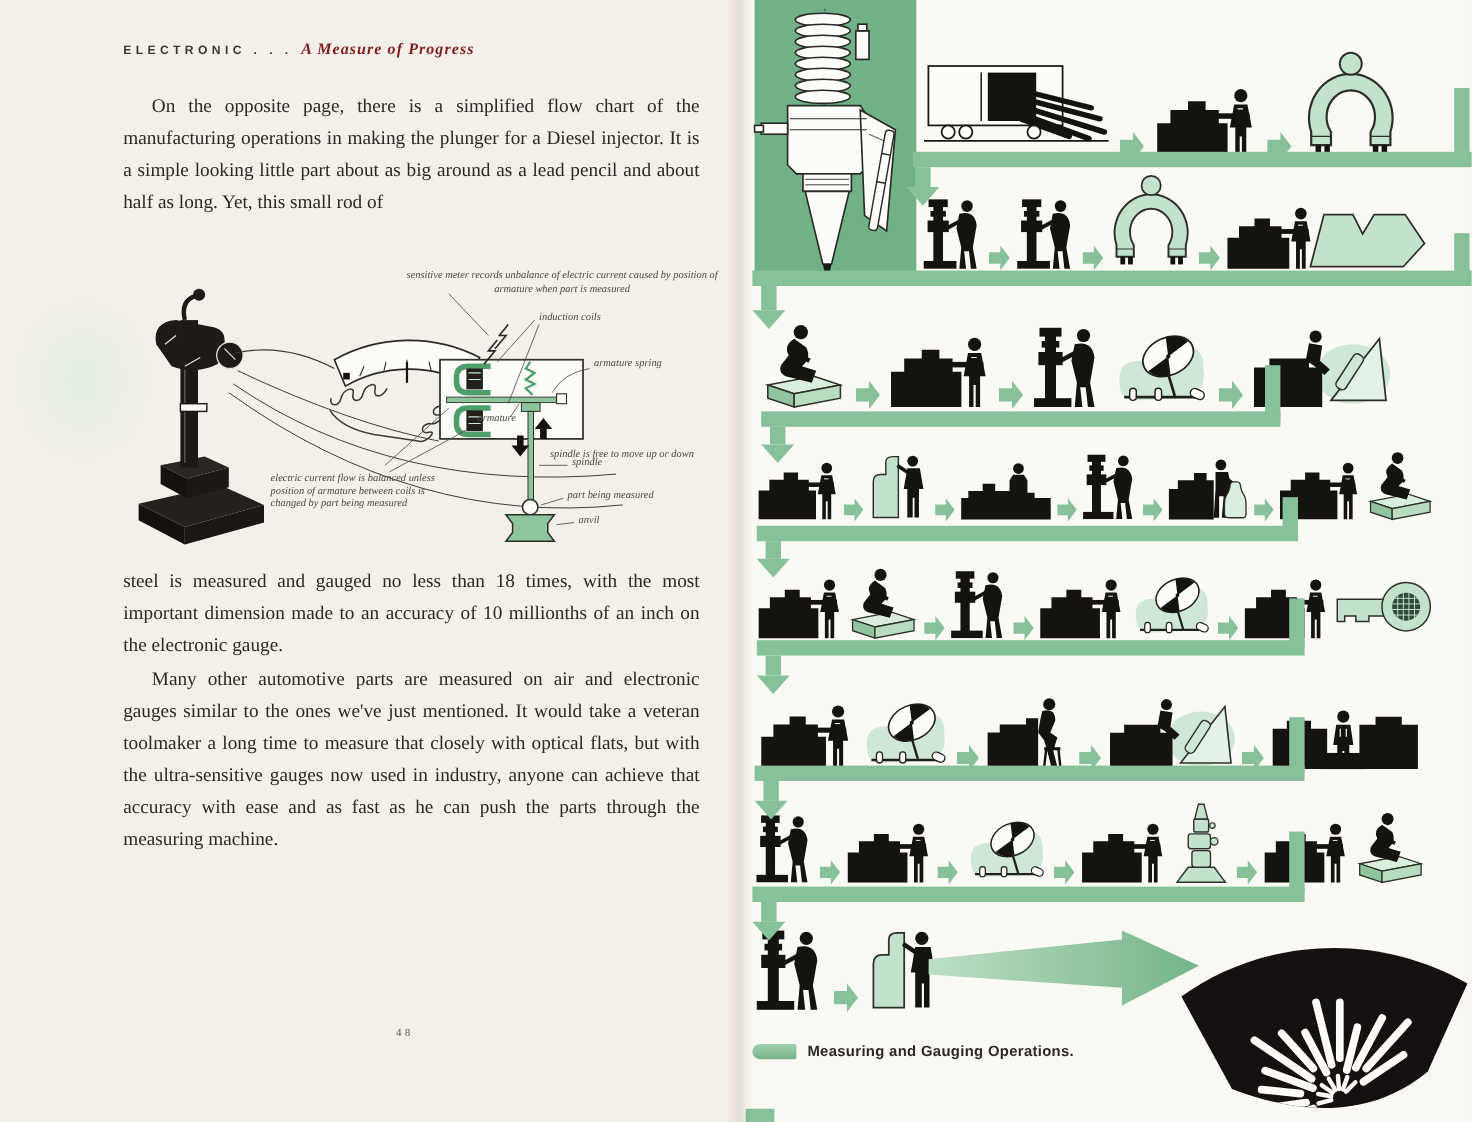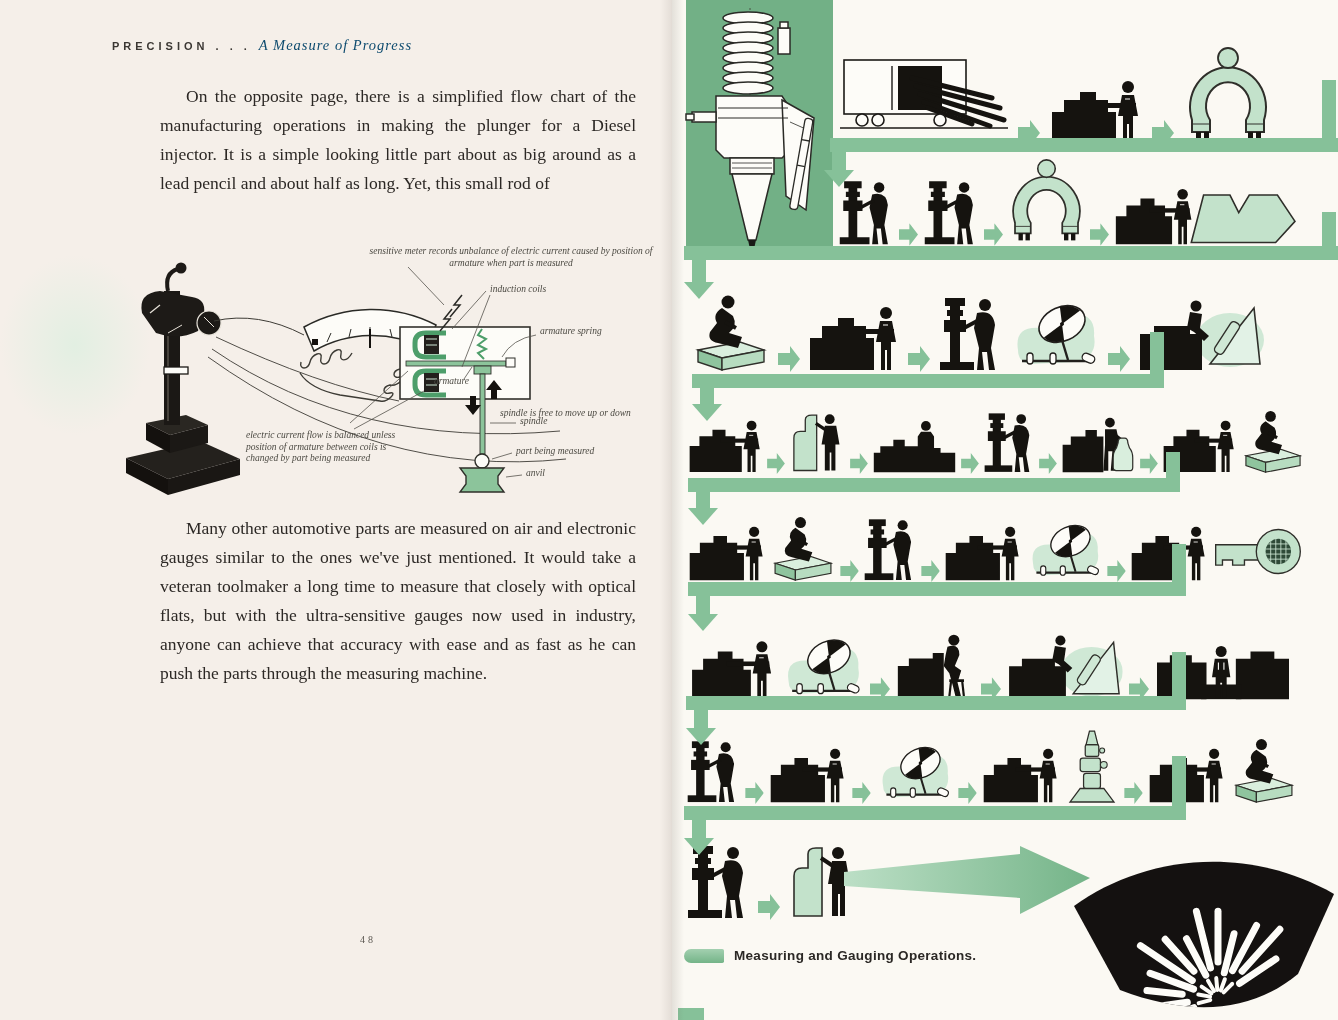--- a/index.html
+++ b/index.html
@@ -11,26 +11,26 @@
   .page.right{left:672px;width:666px;background:#fbf9f3;text-decoration:underline;}
   .gutter{position:absolute;left:660px;top:0;width:24px;height:1020px;
     background:linear-gradient(90deg,rgba(0,0,0,0) 0%,rgba(90,80,70,.10) 45%,rgba(90,80,70,.14) 52%,rgba(0,0,0,0) 100%);pointer-events:none;}
   .green-wash{position:absolute;left:0;top:255px;width:150px;height:180px;
     background:radial-gradient(closest-side,#e2efe2,rgba(226,239,226,0));}
 
   
   .running-header{position:absolute;left:112px;top:36px;white-space:nowrap;}
   .rh-caps{font-family:"Liberation Sans",sans-serif;font-weight:bold;font-size:11px;
     letter-spacing:4px;color:#3b3733;}
-  .rh-italic{font-family:"Liberation Serif",serif;font-style:italic;font-weight:normal;
-    font-size:14.5px;color:#0c4a6e;margin-left:4px;letter-spacing:1px;}
+  .rh-italic{font-family:"Liberation Serif",serif;font-style:italic;font-weight:bold;
+    font-size:14.5px;color:#7f1d1d;margin-left:4px;letter-spacing:1px;}
   .bodytext{position:absolute;left:112px;width:524px;font-size:17.5px;line-height:29px;
     color:#2c2825;text-align:justify;}
   .bodytext p{margin:0 0 2px 0;}
-  .bodytext p.indent{text-indent:26px;margin-left:48px;}
+  .bodytext p.indent{text-indent:26px;}
   #para1{top:82px;}
   #paras23{top:514px;}
   .fig-title{position:absolute;left:140px;top:221px;font-family:"Liberation Sans",sans-serif;
     font-weight:bold;font-size:12.5px;letter-spacing:.4px;color:#22201c;}
   .fig-wrap{position:absolute;left:108px;top:252px;width:560px;height:252px;}
   .fig-label{position:absolute;font-family:Liberation Serif, serif;font-style:italic;
     font-size:9.5px;line-height:11.5px;color:#4b4942;}
   .page-number{position:absolute;left:360px;top:934px;font-family:Liberation Serif, serif;
     font-size:10px;letter-spacing:3px;color:#5a5650;}
 
@@ -196,21 +196,21 @@
     </symbol>
   </defs>
 </svg>
 
 <div class="spread">
 
   <div class="page left">
     <div class="green-wash"></div>
 
     <div class="running-header">
-      <span class="rh-caps">PRECISION . . .</span>
+      <span class="rh-caps">ELECTRONIC . . .</span>
       <span class="rh-italic">A Measure of Progress</span>
     </div>
 
     <div class="bodytext" id="para1">
       <p class="indent">On the opposite page, there is a simplified flow chart of the manufacturing operations in making the plunger for a Diesel injector. It is a simple looking little part about as big around as a lead pencil and about half as long. Yet, this small rod of</p>
     </div>
 
 
     <div class="fig-wrap">
       <svg width="560" height="252" viewBox="0 0 560 250">
@@ -302,20 +302,21 @@
       <div class="fig-label" style="left:432px;top:74px;">armature spring</div>
       <div class="fig-label" style="left:326px;top:124px;">armature</div>
       <div class="fig-label" style="left:392px;top:156px;width:170px;">spindle is free to move up or down</div>
       <div class="fig-label" style="left:412px;top:164px;">spindle</div>
       <div class="fig-label" style="left:408px;top:194px;">part being measured</div>
       <div class="fig-label" style="left:418px;top:216px;">anvil</div>
       <div class="fig-label" style="left:138px;top:178px;width:160px;">electric current flow is balanced unless position of armature between coils is changed by part being measured</div>
     </div>
 
     <div class="bodytext" id="paras23">
+      <p>steel is measured and gauged no less than 18 times, with the most important dimension made to an accuracy of 10 millionths of an inch on the electronic gauge.</p>
       <p class="indent">Many other automotive parts are measured on air and electronic gauges similar to the ones we've just mentioned. It would take a veteran toolmaker a long time to measure that closely with optical flats, but with the ultra-sensitive gauges now used in industry, anyone can achieve that accuracy with ease and as fast as he can push the parts through the measuring machine.</p>
     </div>
 
     <div class="page-number">48</div>
   </div>
 
   <div class="page right">
     <div class="injector-panel">
       <svg width="147" height="270" viewBox="0 0 147 270" style="overflow:visible">
         <line x1="64" y1="8" x2="64" y2="250" stroke="#3c3a34" stroke-width="0.8" stroke-dasharray="2,3"></line>

